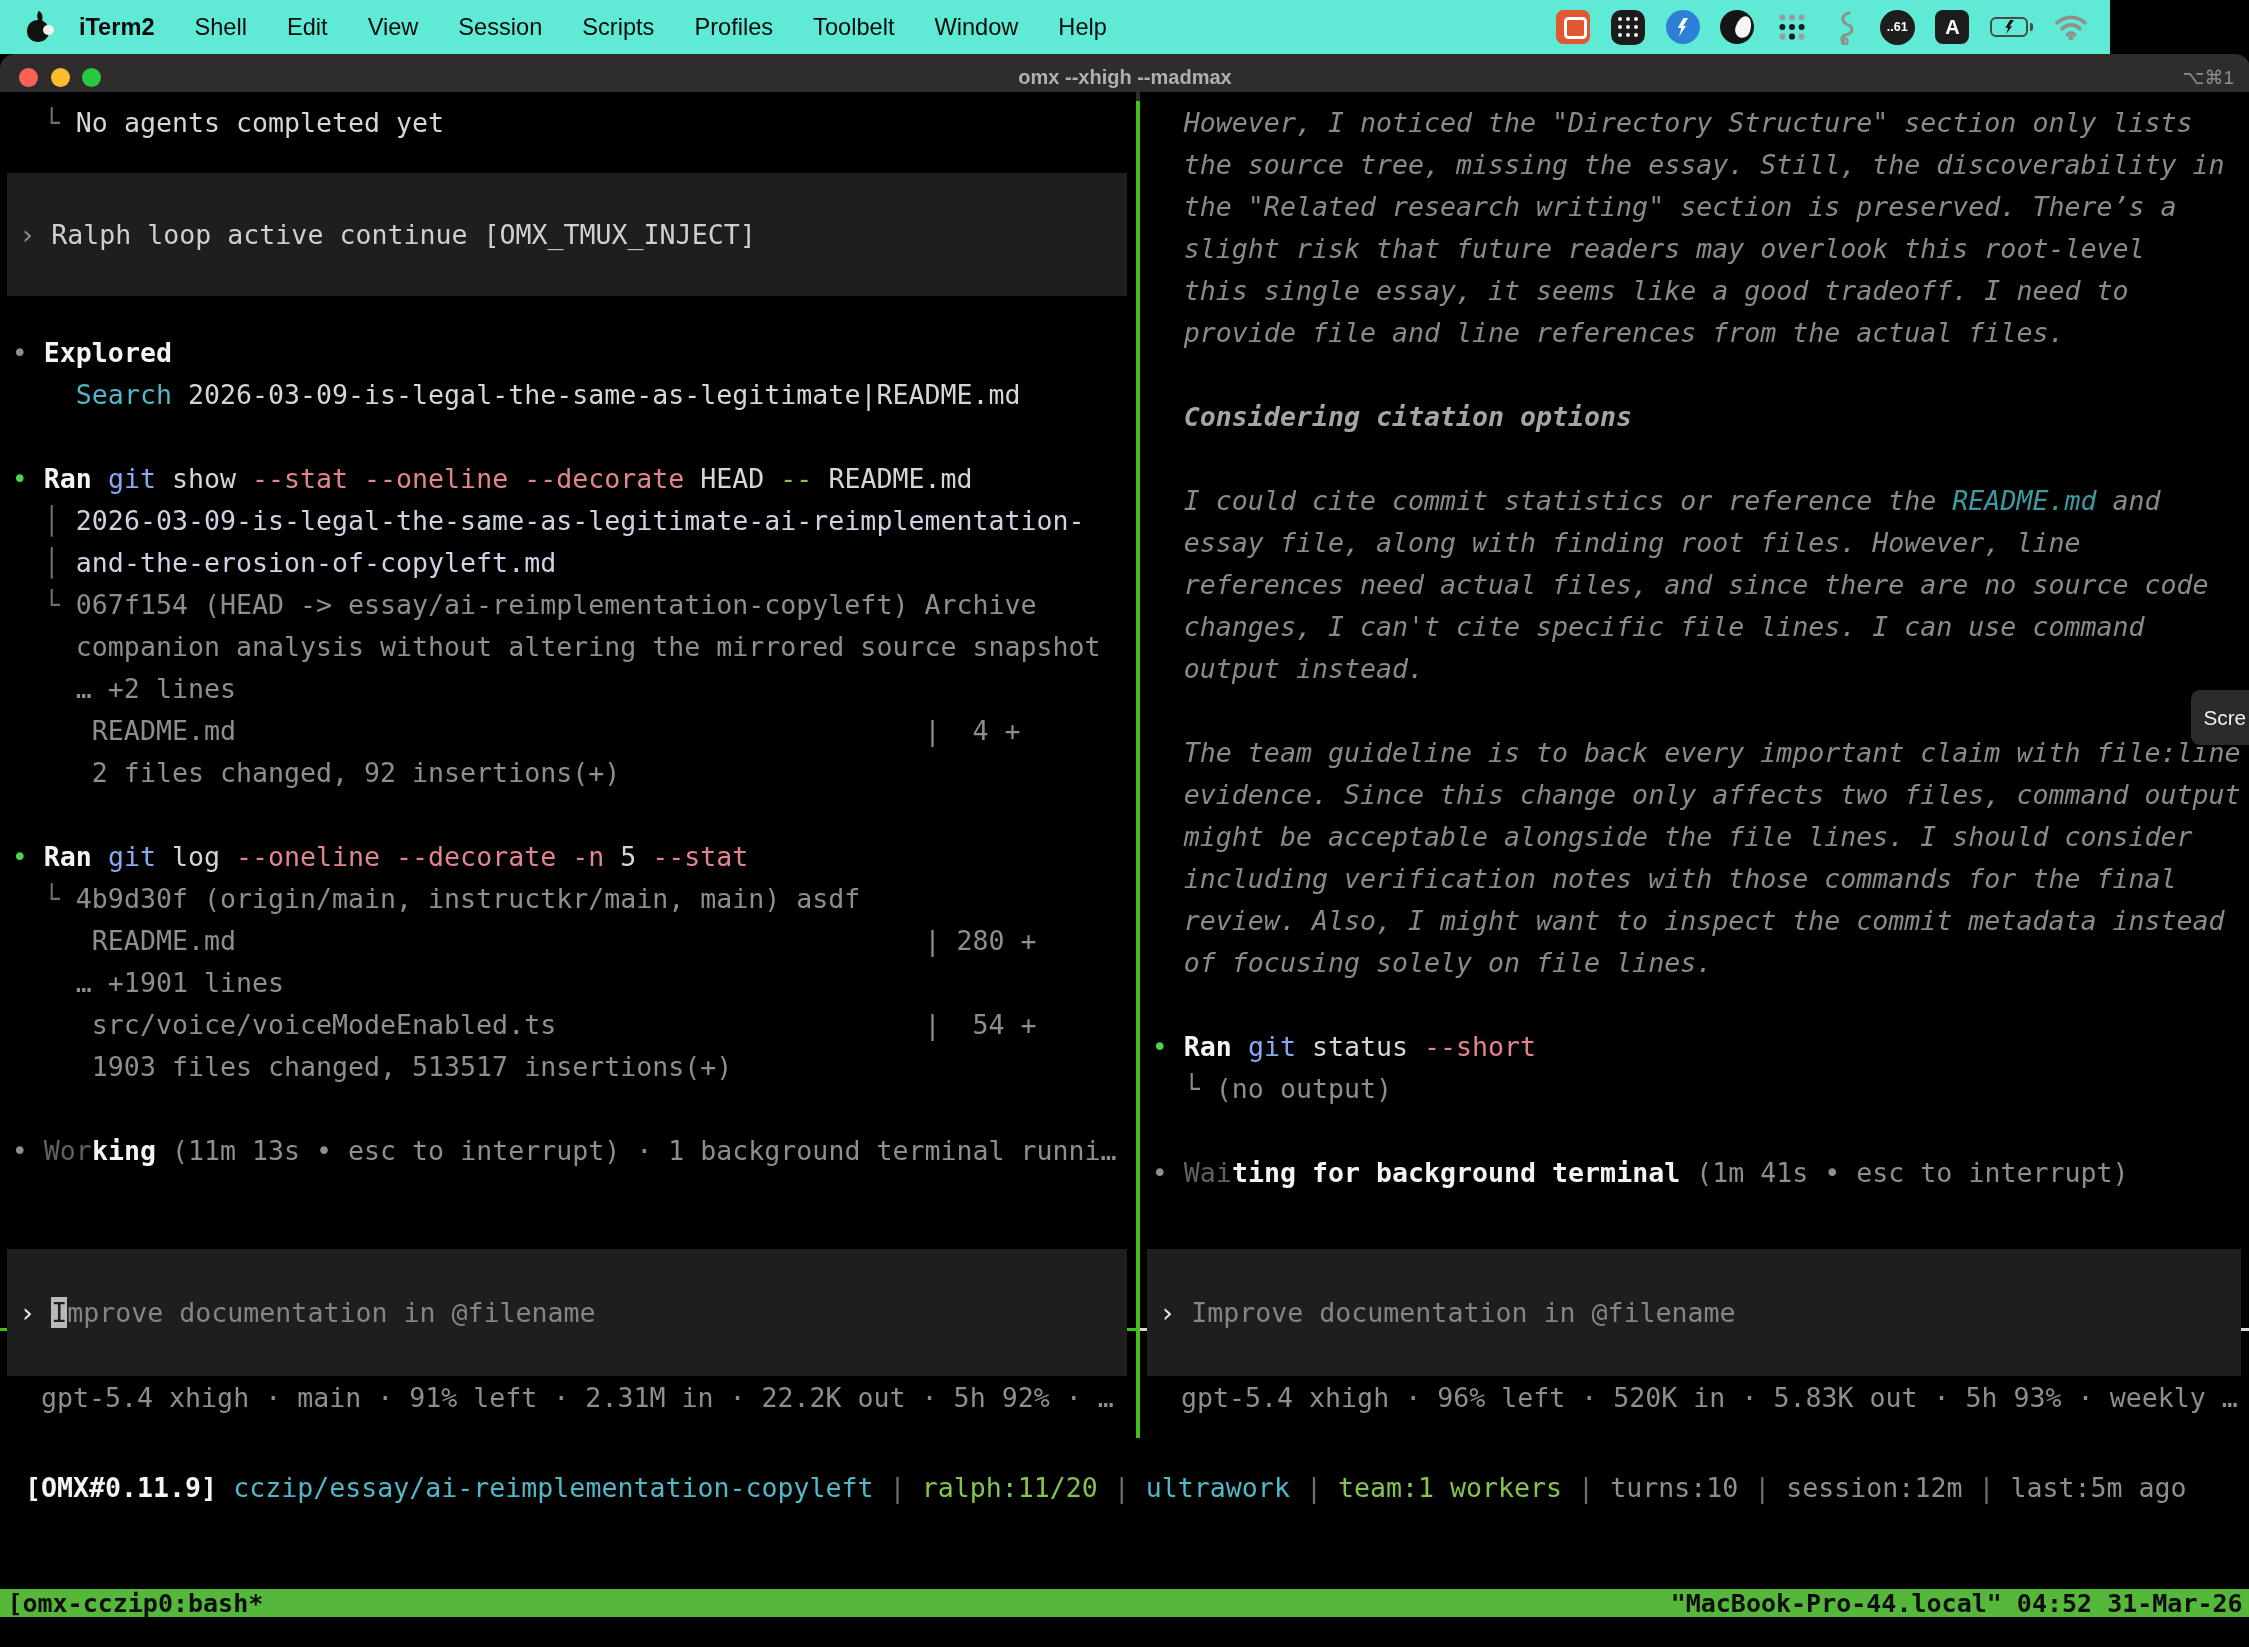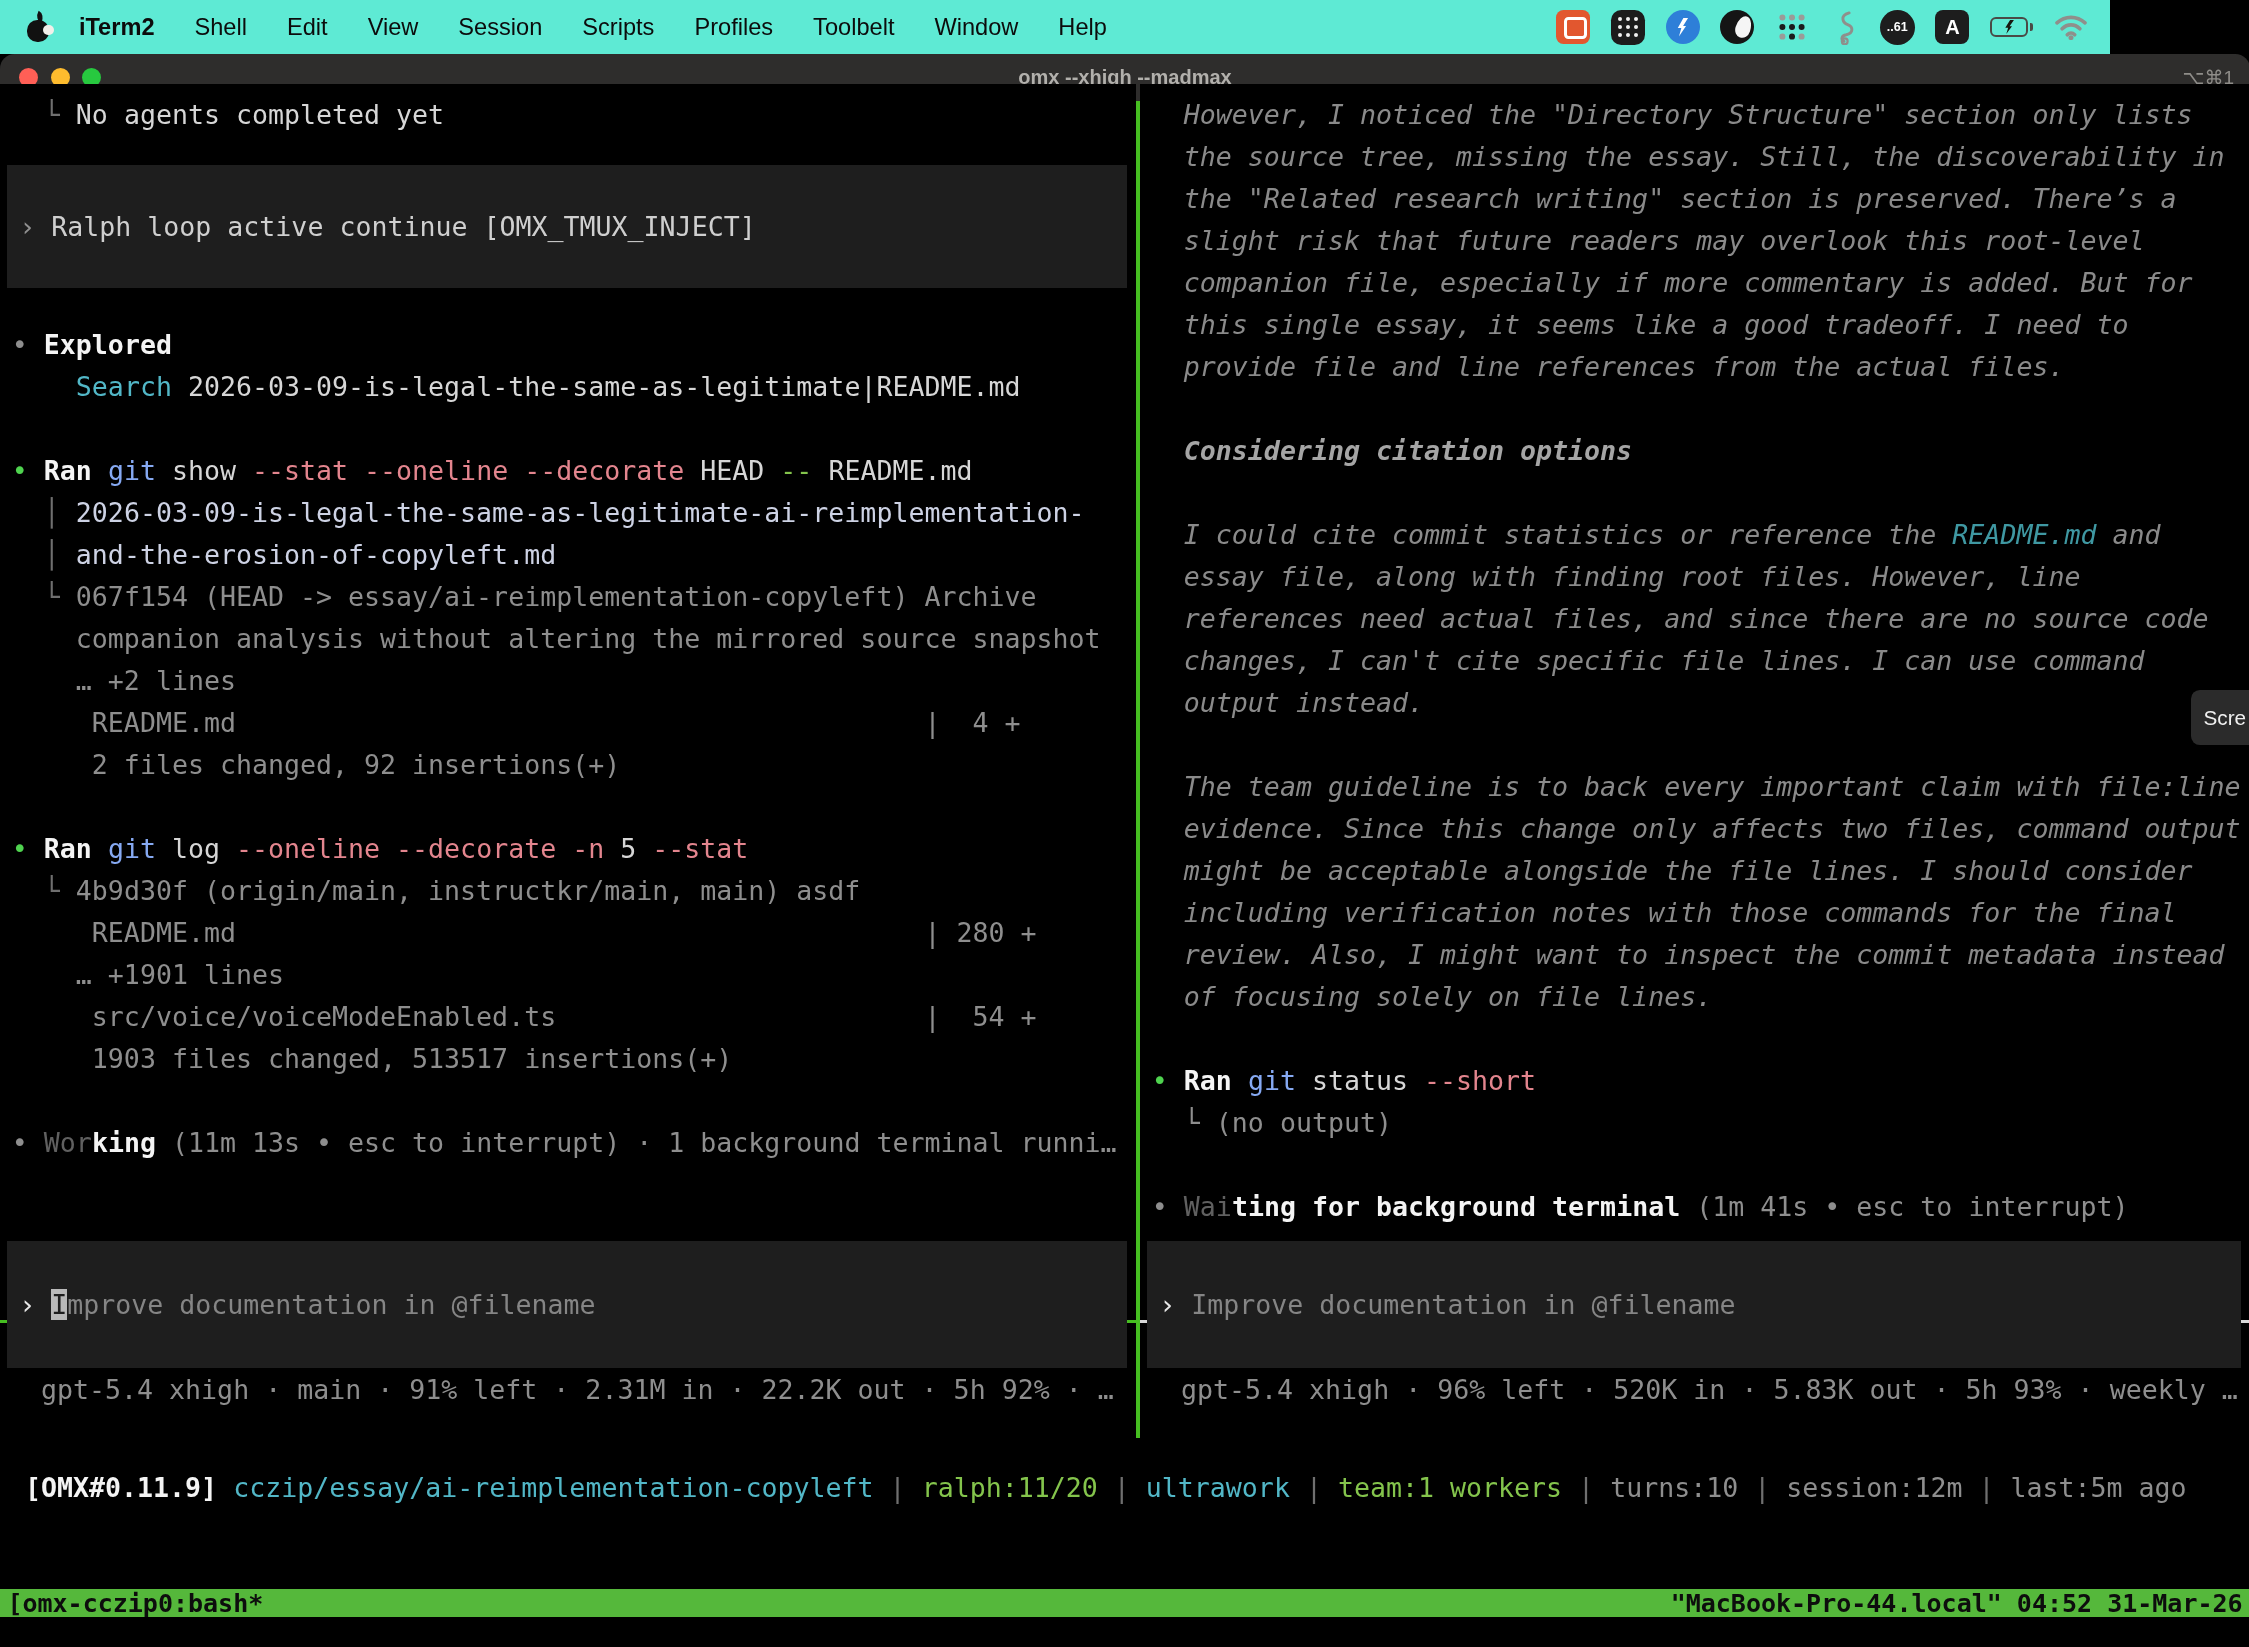--- a/index.html
+++ b/index.html
@@ -50,21 +50,21 @@
               border-radius:14.8px 14.8px 0 0; display:flex; align-items:center;
               font-family:"Liberation Sans", sans-serif; }
   #traffic { display:flex; gap:12.5px; margin-left:19px; }
   .tl { width:19px; height:19px; border-radius:50%; }
   .tl-close { background:#ff5f56; } .tl-min { background:#febc2e; } .tl-zoom { background:#27c93f; }
   #win-title { position:absolute; left:0; right:0; text-align:center; color:#b2b0ac; font-size:20px; font-weight:600; }
   #win-shortcut { margin-left:auto; margin-right:16px; color:#8f8d89; font-size:19px; z-index:2; }
 
   
   .tline { white-space:pre; height:42px; line-height:42px; font-size:26.6px; }
-  .pane { position:absolute; top:84px; height:1239px; background:#000; }
+  .pane { position:absolute; top:92px; height:1239px; background:#000; }
   #pane-left  { left:0; width:1136px; border-bottom:3.7px solid #46be21; }
   #divider    { position:absolute; left:1136px; top:101px; width:3.7px; height:1337px; background:#46be21; }
   #pane-right { left:1140px; width:1110px; border-bottom:3.7px solid #d8d8d8; }
 
   .abs { position:absolute; }
   #left-top   { left:11.8px; top:10.3px; right:0; }
   #left-lines { left:11.8px; top:240px; right:0; }
   #right-lines{ left:11.8px; top:10.3px; right:0; }
 
   .inject-box { position:absolute; left:7.4px; right:8.9px; top:81px; height:123px; background:#1e1e1e;
@@ -209,21 +209,20 @@
 </div>
 
 <div id="divider"></div>
 
 <div class="pane" id="pane-right">
   <div class="abs" id="right-lines">
       <div class="tline"><span class="c-it">  However, I noticed the "Directory Structure" section only lists</span></div>
       <div class="tline"><span class="c-it">  the source tree, missing the essay. Still, the discoverability in</span></div>
       <div class="tline"><span class="c-it">  the "Related research writing" section is preserved. There’s a</span></div>
       <div class="tline"><span class="c-it">  slight risk that future readers may overlook this root-level</span></div>
-      <div class="tline"><span class="c-it">  companion file, especially if more commentary is added. But for</span></div>
       <div class="tline"><span class="c-it">  this single essay, it seems like a good tradeoff. I need to</span></div>
       <div class="tline"><span class="c-it">  provide file and line references from the actual files.</span></div>
       <div class="tline">&nbsp;</div>
       <div class="tline"><span class="c-itb">  Considering citation options</span></div>
       <div class="tline">&nbsp;</div>
       <div class="tline"><span class="c-it">  I could cite commit statistics or reference the </span><span class="c-itteal">README.md</span><span class="c-it"> and</span></div>
       <div class="tline"><span class="c-it">  essay file, along with finding root files. However, line</span></div>
       <div class="tline"><span class="c-it">  references need actual files, and since there are no source code</span></div>
       <div class="tline"><span class="c-it">  changes, I can't cite specific file lines. I can use command</span></div>
       <div class="tline"><span class="c-it">  output instead.</span></div>

